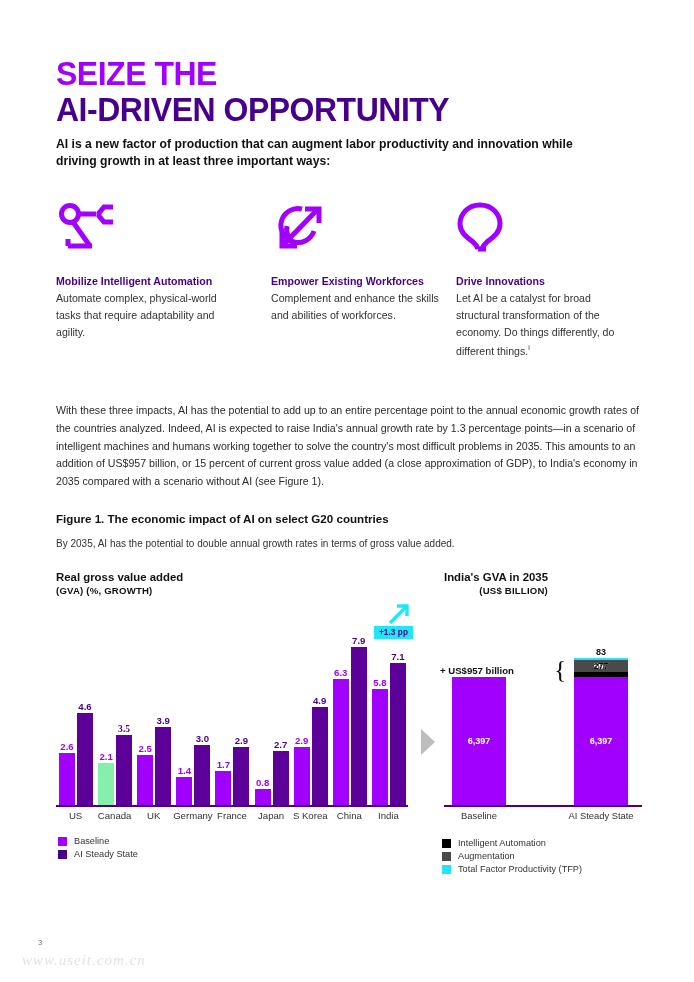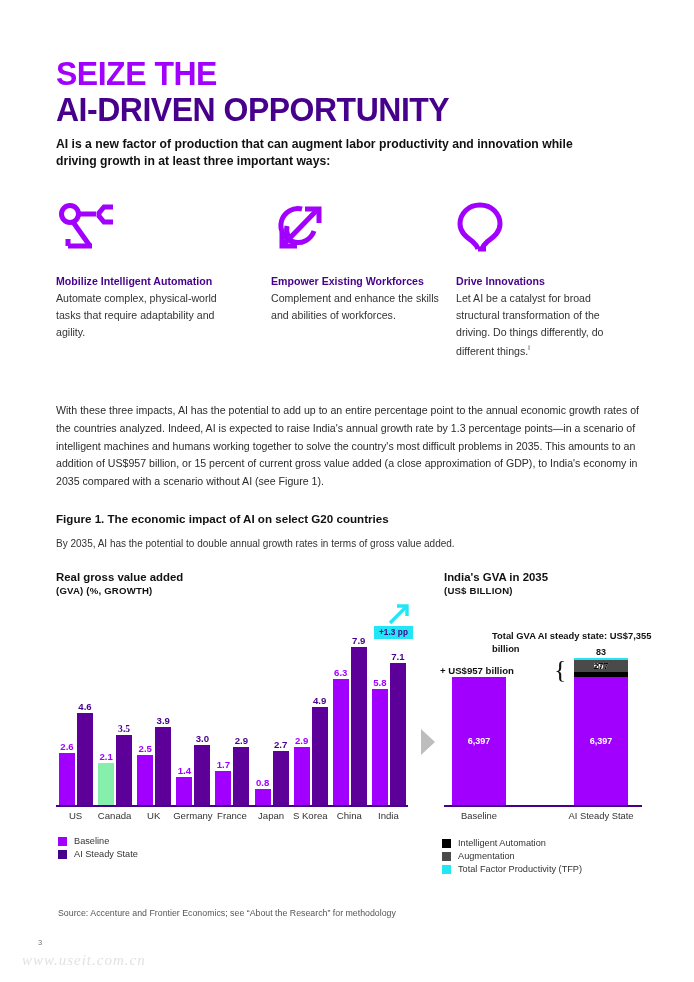--- a/index.html
+++ b/index.html
@@ -54,21 +54,21 @@
     position:absolute;left:56px;top:512px;width:580px;
     font-size:11.6px;font-weight:bold;color:#111;
   }
   .fig-sub{
     position:absolute;left:56px;top:538px;width:580px;
     font-size:10px;color:#333;
   }
   .chart-head{position:absolute;font-size:11.4px;font-weight:bold;color:#111;line-height:1.28;}
   .chart-head .unit{font-size:9.6px;font-weight:bold;letter-spacing:0.2px;}
   .chart-head.left{left:56px;top:570px;}
-  .chart-head.right{left:444px;top:570px;}
+  .chart-head.right{left:444px;top:570px;text-align:right;}
 
   
   .bars{position:absolute;left:56px;top:622px;width:352px;height:185px;}
   .bars .axis{position:absolute;left:0;bottom:0;width:352px;height:2px;background:#46008C;}
   .grp{position:absolute;bottom:2px;height:170px;width:36px;}
   .bar{position:absolute;bottom:0;width:16px;}
   .bar.base{left:0;background:#A100FF;}
   .bar.ai{left:18px;background:#5C0099;}
   .blabel{
     position:absolute;bottom:100%;left:50%;transform:translateX(-50%);
@@ -186,21 +186,21 @@
 
     <div class="col c3">
       <span class="col-icon">
         <svg width="48" height="56" viewBox="0 0 48 56">
           <path d="M24 5 C12 5 4 14 4 24 C4 33 12 38 17 42 C20 44.5 21 46 22 49" fill="none" stroke="#A100FF" stroke-width="5" stroke-linecap="butt"></path>
           <path d="M24 5 C36 5 44 14 44 24 C44 33 36 38 31 42 C28 44.5 27 46 26 49" fill="none" stroke="#A100FF" stroke-width="5" stroke-linecap="butt"></path>
           <path d="M22 49 H30" stroke="#A100FF" stroke-width="5" fill="none"></path>
         </svg>
       </span>
       <div class="col-head">Drive Innovations</div>
-      <div class="col-body"><span>Let AI be a catalyst for broad structural transformation of the driving. Do things differently, do different things.</span><sup>i</sup></div>
+      <div class="col-body"><span>Let AI be a catalyst for broad structural transformation of the economy. Do things differently, do different things.</span><sup>i</sup></div>
     </div>
 
   </div>
 
   <div class="para">With these three impacts, AI has the potential to add up to an entire percentage point to the annual economic growth rates of the countries analyzed. Indeed, AI is expected to raise India's annual growth rate by 1.3 percentage points—in a scenario of intelligent machines and humans working together to solve the country's most difficult problems in 2035. This amounts to an addition of US$957 billion, or 15 percent of current gross value added (a close approximation of GDP), to India's economy in 2035 compared with a scenario without AI (see Figure 1).</div>
 
   <div class="fig-title">Figure 1. The economic impact of AI on select G20 countries</div>
   <div class="fig-sub">By 2035, AI has the potential to double annual growth rates in terms of gross value added.</div>
 
   <div class="chart-head left">
@@ -327,21 +327,20 @@
           <span class="slab" style="top: 0.97px; color: rgb(255, 255, 255);">597</span>
         </div>
         <div class="seg" style="height: 5.54px; background: rgb(0, 0, 0);">
           <span class="slab" style="top: -11px; color: rgb(17, 17, 17);">277</span>
         </div>
         <div class="seg" style="height: 127.94px; background: rgb(161, 0, 255);">
           <span class="slab" style="top: 58.97px; color: rgb(255, 255, 255);">6,397</span>
         </div>
       </div>
     </div>
-  <div class="total-note">Total GVA AI steady state: US$7,355 billion</div>
   <div class="plus-note">+ US$957 billion</div>
   <div class="brace">{</div>
   <div class="rxlabels" id="rxlabels">
       <div class="rxlab" style="left: 35px; width: 70px; margin-left: -35px; transform: none;">Baseline</div>
       <div class="rxlab" style="left: 157px; width: 70px; margin-left: -35px; transform: none;">AI Steady State</div>
     </div>
 
   <div class="legend-right" id="legend-right">
       <div class="lgrow">
         <span class="sw" style="background: rgb(0, 0, 0);"></span>
@@ -350,21 +349,20 @@
       <div class="lgrow">
         <span class="sw" style="background: rgb(74, 74, 74);"></span>
         <span class="lgtxt">Augmentation</span>
       </div>
       <div class="lgrow">
         <span class="sw" style="background: rgb(34, 230, 245);"></span>
         <span class="lgtxt">Total Factor Productivity (TFP)</span>
       </div>
     </div>
 
-  <div class="source">Source: Accenture and Frontier Economics; see “About the Research” for methodology</div>
   <div class="pageno">3</div>
   <div class="watermark">www.useit.com.cn</div>
 
 <div class="badge" style="background: rgb(34, 230, 245); color: rgb(70, 0, 140); left: 373.889px; top: 626px;">+1.3 pp</div>
     <div class="uparrow" style="left: 385.889px; top: 602px;"><svg width="26" height="24" viewBox="0 0 26 24">
         <path d="M4 21 L20 5" stroke="#22E6F5" stroke-width="3.4" fill="none"></path>
         <path d="M11 4 H21 V14" stroke="#22E6F5" stroke-width="3.4" fill="none"></path>
       </svg></div>
   </div>
 

